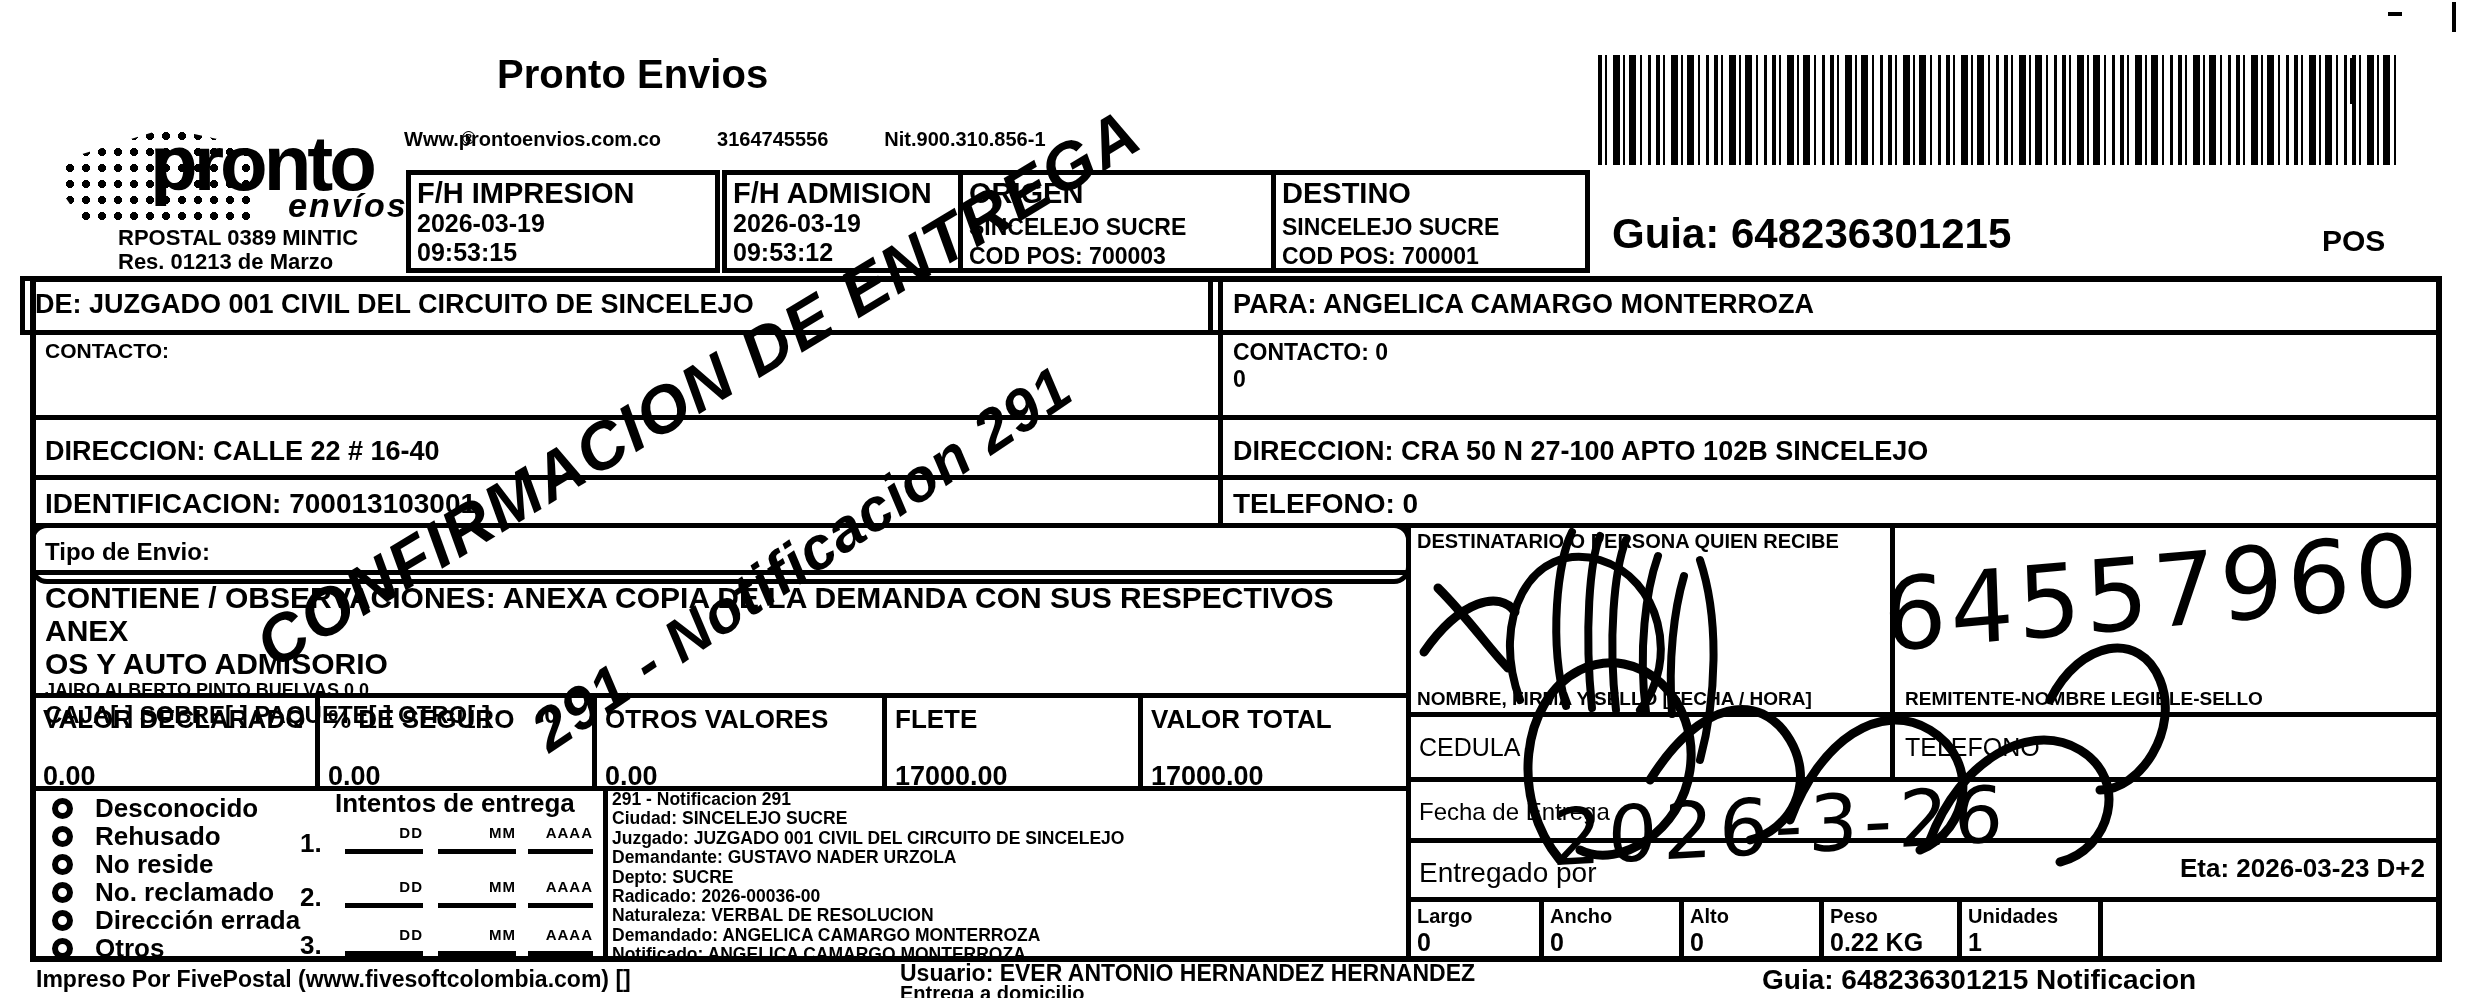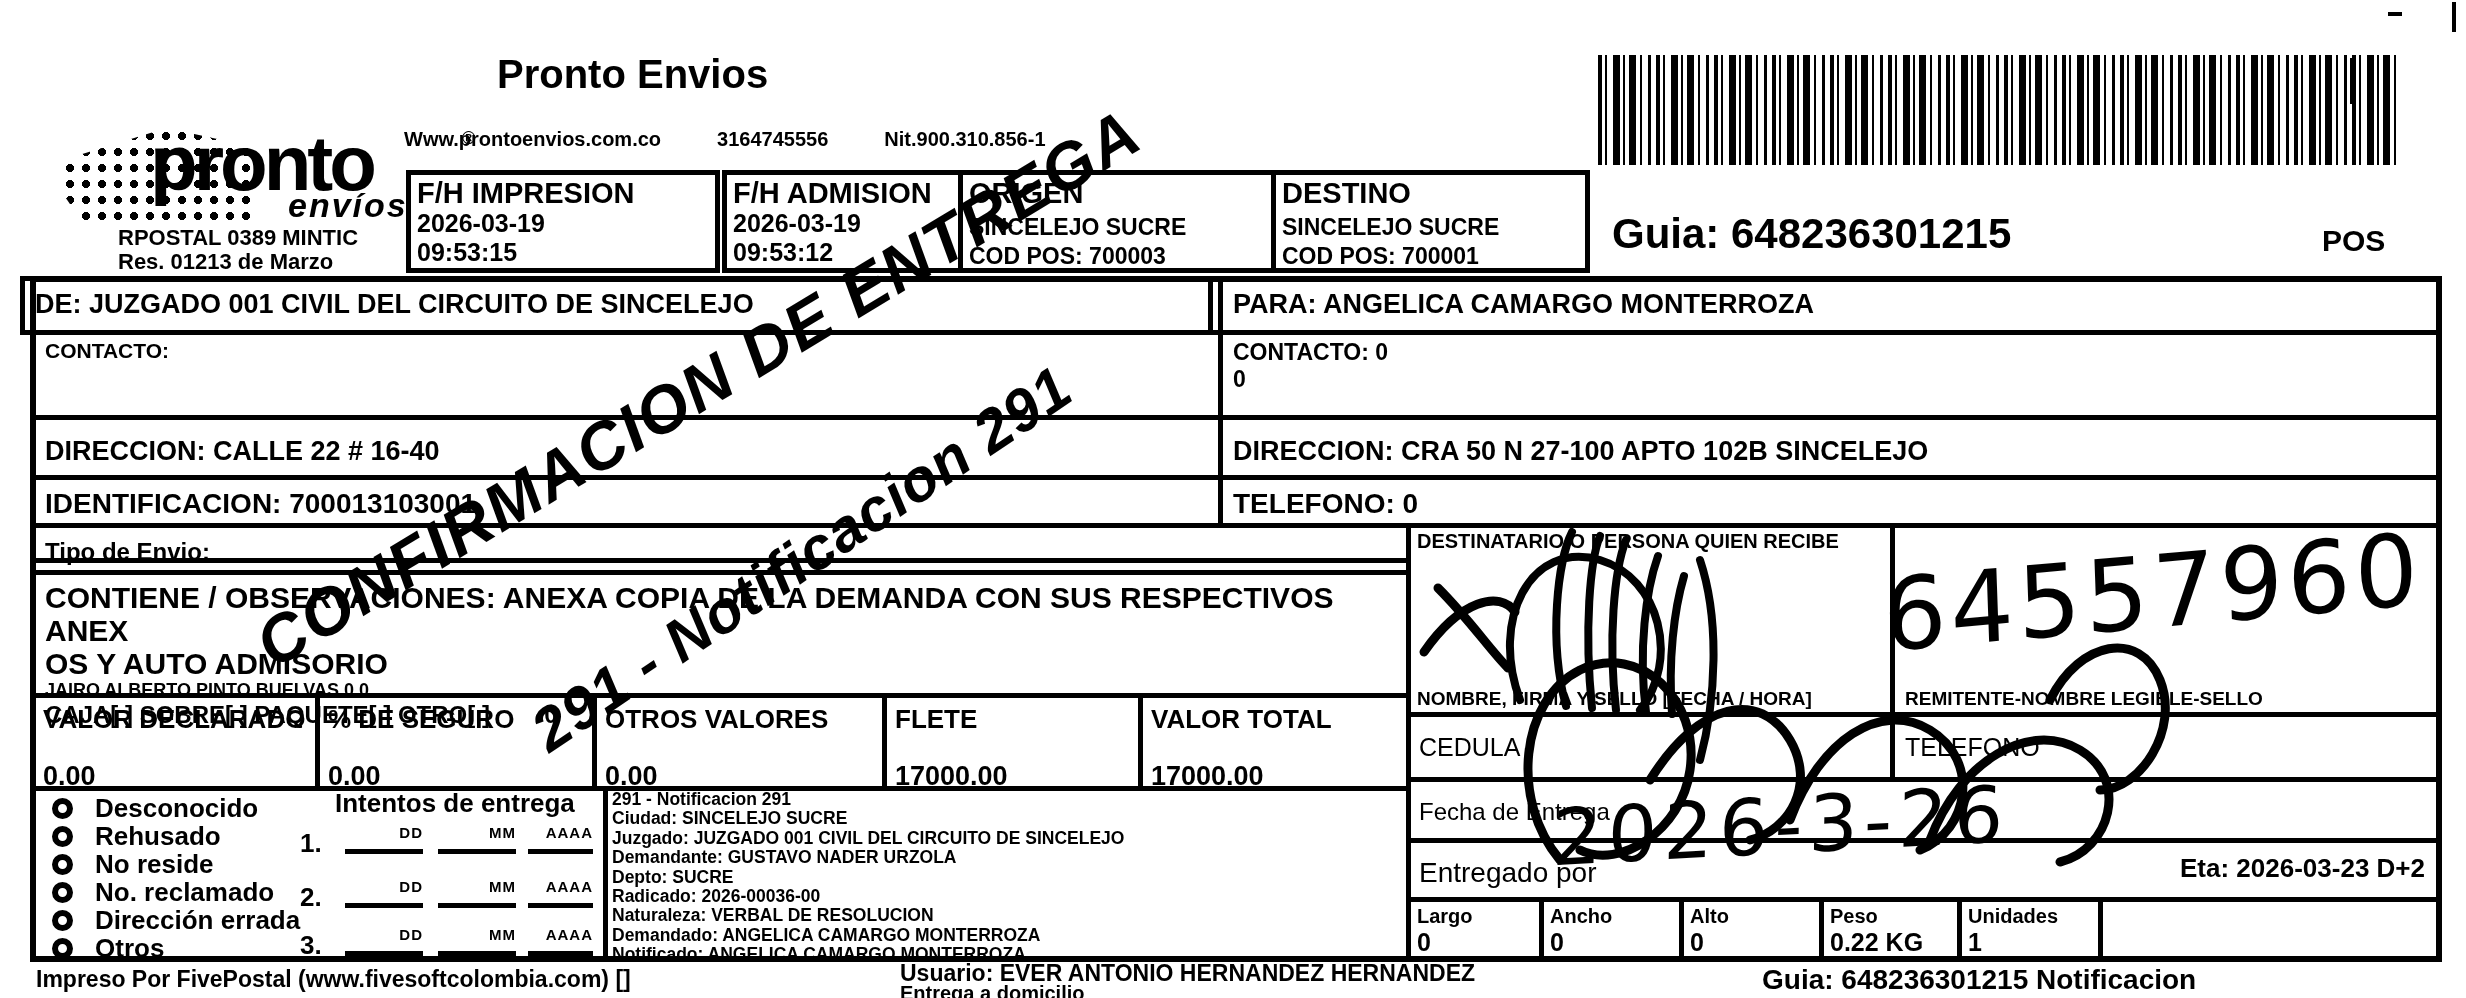--- a/index.html
+++ b/index.html
@@ -134,21 +134,21 @@
     <div class="line-lg" style="padding:16px 10px 0;">DIRECCION: CRA 50 N 27-100 APTO 102B SINCELEJO</div>
   </div>
 
   <div class="cell" style="left:30px;top:475px;width:1193px;height:53px;">
     <div class="line-lg" style="padding:8px 10px 0;font-size:28px;">IDENTIFICACION: 700013103001</div>
   </div>
   <div class="cell" style="left:1218px;top:475px;width:1224px;height:53px;">
     <div class="line-lg" style="padding:8px 10px 0;font-size:28px;">TELEFONO: 0</div>
   </div>
 
-  <div class="cell" style="left:30px;top:523px;width:1381px;height:40px;">
+  <div class="cell" style="left:30px;top:523px;width:1381px;height:61px;border-radius:17px;">
     <div class="line-md" style="padding:10px 10px 0;font-size:24px;">Tipo de Envio:</div>
   </div>
 
   <div class="cell" style="left:30px;top:570px;width:1381px;height:128px;">
     <div style="font-size:30px;font-weight:bold;padding:6px 10px 0;line-height:33px;">CONTIENE / OBSERVACIONES: ANEXA COPIA DE LA DEMANDA CON SUS RESPECTIVOS ANEX</div>
     <div style="font-size:30px;font-weight:bold;padding:0 10px;line-height:33px;">OS Y AUTO ADMISORIO</div>
     <div style="font-size:18px;font-weight:bold;padding:0 10px;line-height:21px;">JAIRO ALBERTO PINTO BUELVAS 0 0</div>
     <div style="padding:0 10px;">
       <span style="font-size:24px;font-weight:bold;">CAJA[ ] SOBRE[ ] PAQUETE[ ] OTRO[ ]</span>
       <span style="font-size:24px;font-weight:bold;margin-left:50px;">0</span>

